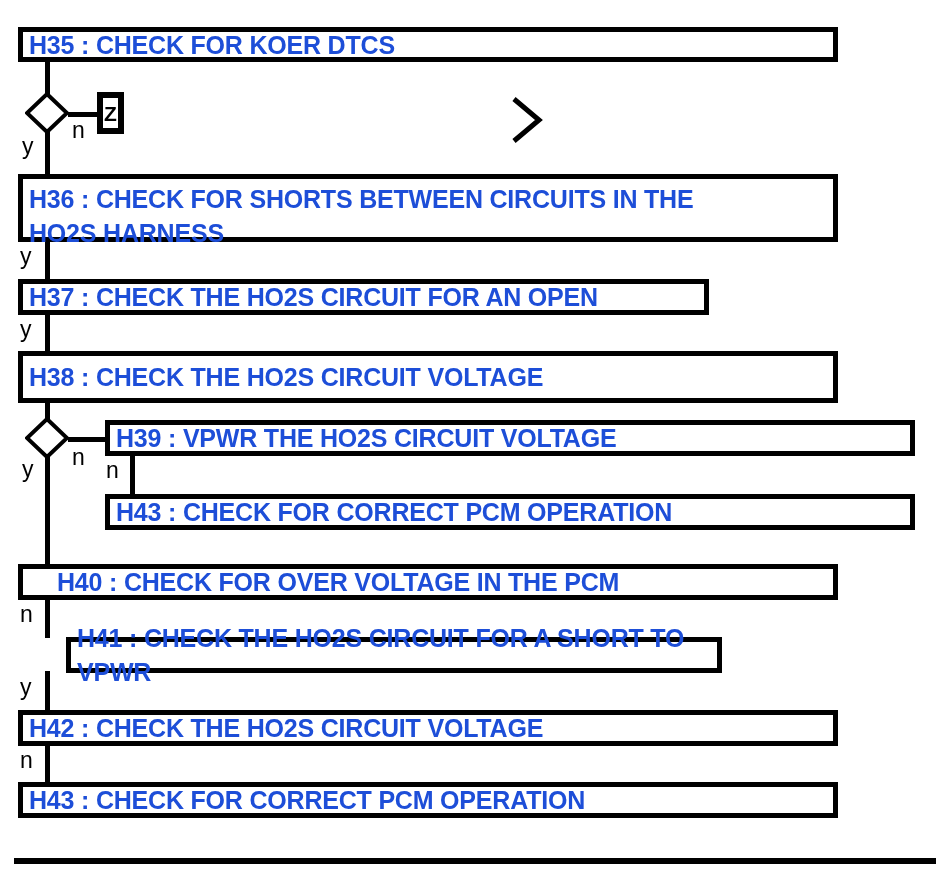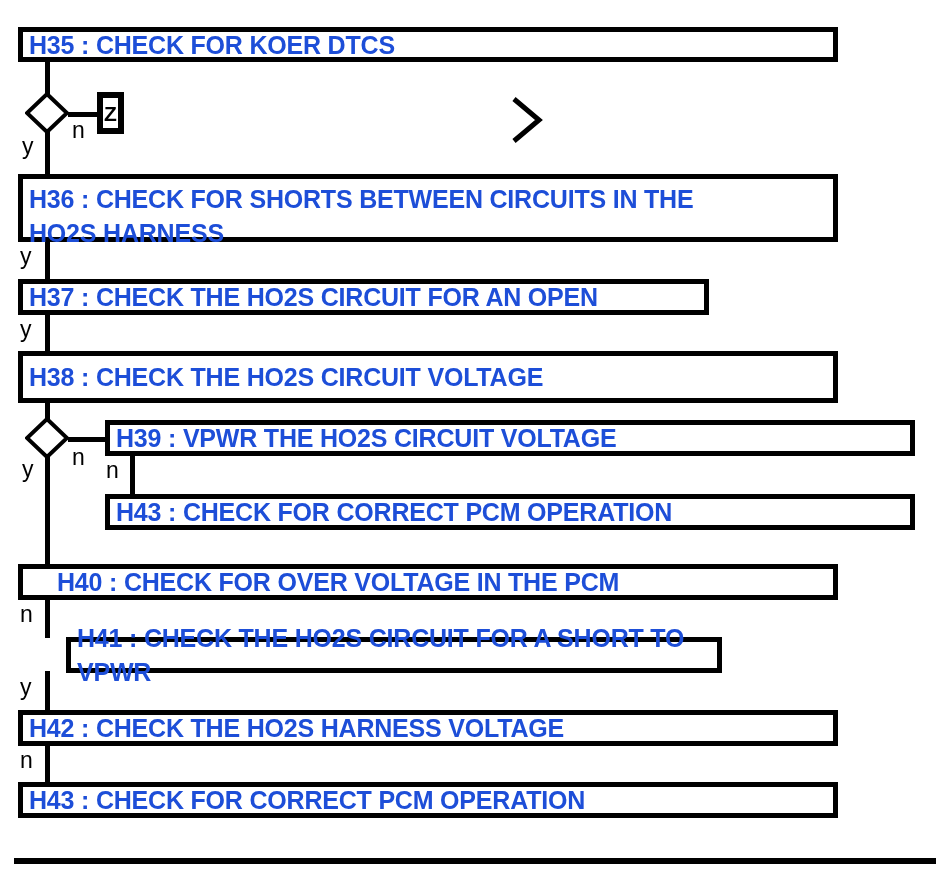--- a/index.html
+++ b/index.html
@@ -158,21 +158,21 @@
 
   <div class="node-box" style="left:18px; top:564px; width:820px; height:36px;padding-left:28px;">
     <span class="node-label">H40 : CHECK FOR OVER VOLTAGE IN THE PCM</span>
   </div>
 
   <div class="node-box" style="left:18px; top:637px; width:656px; height:36px;margin-left:48px;">
     <span class="node-label">H41 : CHECK THE HO2S CIRCUIT FOR A SHORT TO VPWR</span>
   </div>
 
   <div class="node-box" style="left:18px; top:710px; width:820px; height:36px;">
-    <span class="node-label">H42 : CHECK THE HO2S HARNESS VOLTAGE</span>
+    <span class="node-label">H42 : CHECK THE HO2S CIRCUIT VOLTAGE</span>
   </div>
 
   <div class="node-box" style="left:18px; top:782px; width:820px; height:36px;">
     <span class="node-label">H43 : CHECK FOR CORRECT PCM OPERATION</span>
   </div>
 
   <div class="diamond" style="left:25px; top:92px; width:44px; height:42px;">
     <svg width="44" height="42" viewBox="0 0 44 42">
       <polygon points="22,2 42,21 22,40 2,21" fill="#ffffff" stroke="#000000" stroke-width="4"></polygon>
     </svg>

